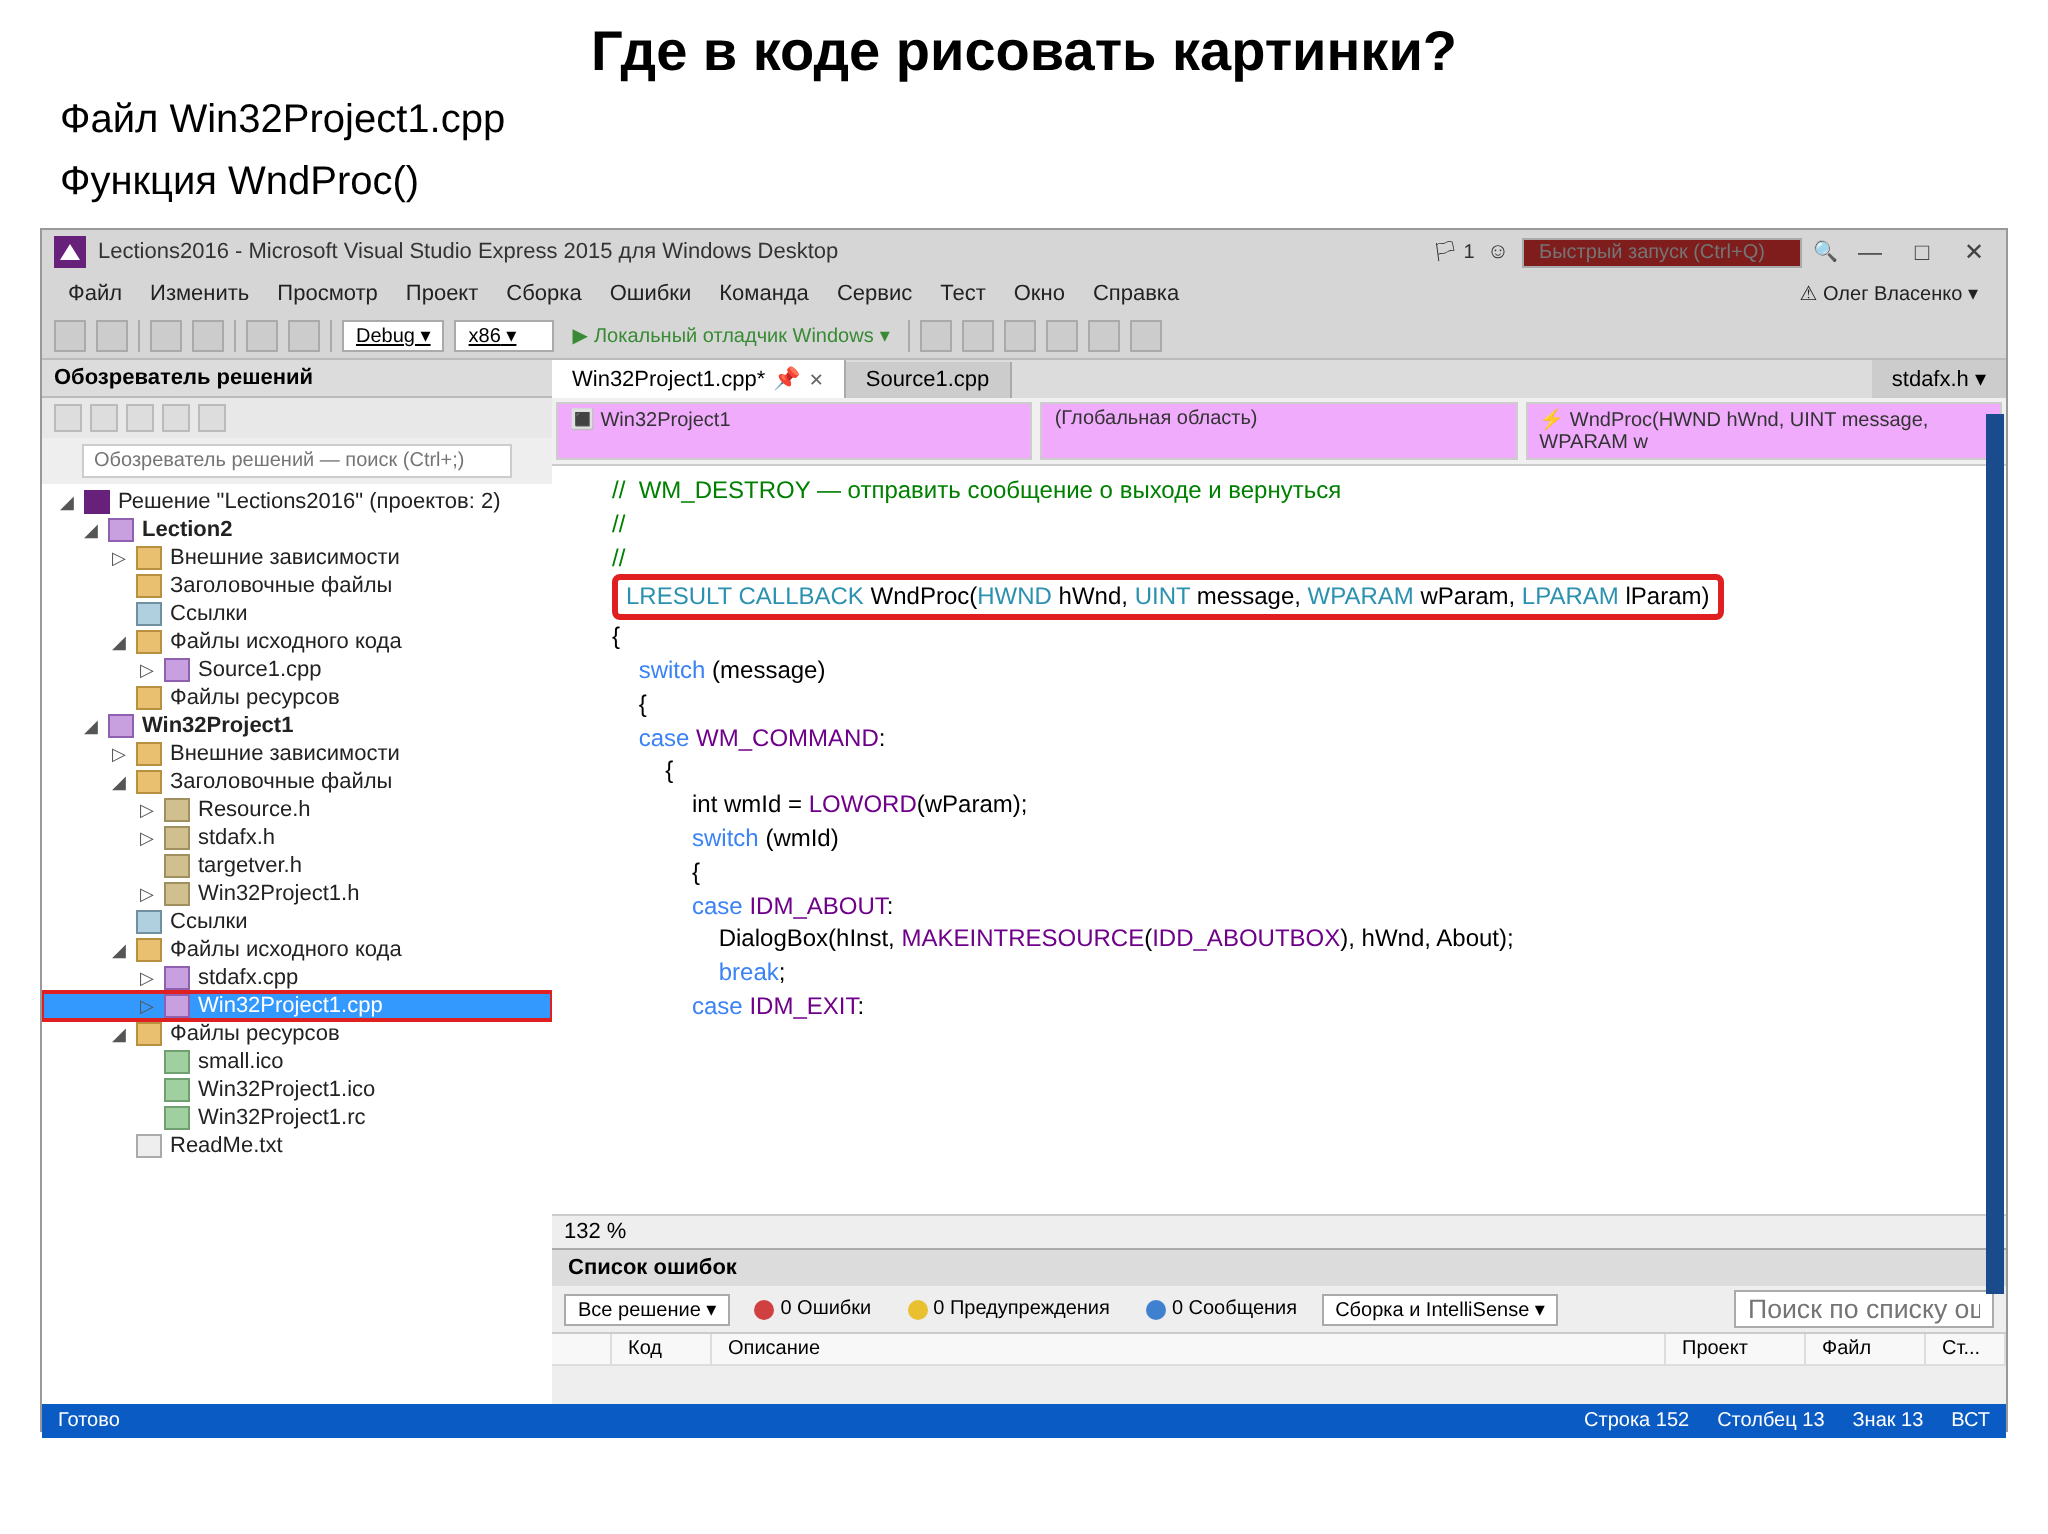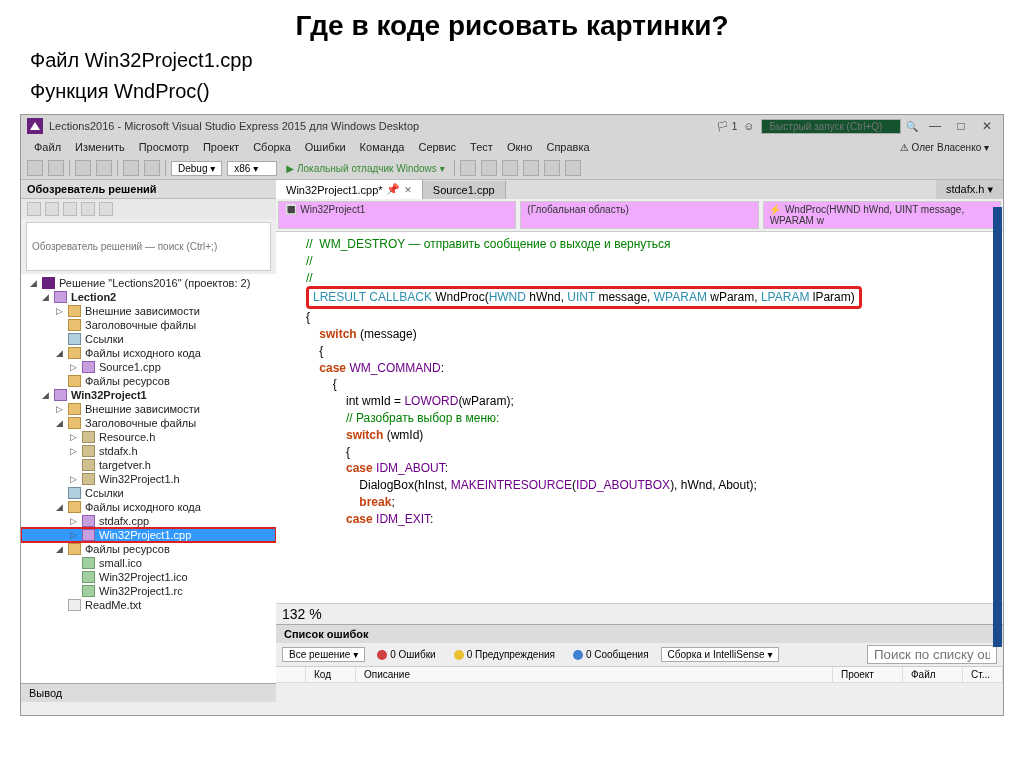--- a/index.html
+++ b/index.html
@@ -6,37 +6,37 @@
 body { background: #fff; width: 1024px; height: 767px; overflow: hidden; }
 .slide-title { font-size: 28px; font-weight: bold; text-align: center; padding: 10px 0 5px; }
 .slide-sub { font-size: 20px; padding: 0 30px 5px; line-height: 1.3; }
 .vs-window { border: 1px solid #999; margin: 5px 20px 0; background: #eee; height: 602px; position: relative; }
 .vs-titlebar { background: #d6d6d6; display: flex; align-items: center; padding: 3px 6px; font-size: 11px; color: #333; }
 .vs-logo { width: 16px; height: 16px; background: #68217a; margin-right: 6px; display: inline-flex; align-items: center; justify-content: center; }
 .vs-logo::before { content: ""; border-left: 5px solid transparent; border-right: 5px solid transparent; border-bottom: 8px solid #fff; }
 .tb-right { margin-left: auto; display: flex; align-items: center; gap: 6px; }
 .flag { font-size: 10px; }
 .smiley { font-size: 11px; }
-.quick-launch { background: #14532d; border: 1px solid #aaa; padding: 1px 8px; font-size: 10px; color: #999; width: 140px; }
+.quick-launch { background: #7f1d1d; border: 1px solid #aaa; padding: 1px 8px; font-size: 10px; color: #999; width: 140px; }
 .winbtn { width: 20px; text-align: center; font-size: 12px; color: #444; cursor: default; }
 .vs-menubar { background: #d6d6d6; display: flex; padding: 2px 6px; font-size: 11px; color: #222; align-items: center; }
 .menu-item { padding: 2px 7px; }
 .user-badge { margin-left: auto; padding: 2px 8px; font-size: 10px; }
 .vs-toolbar { background: #d6d6d6; display: flex; align-items: center; padding: 3px 6px; gap: 5px; border-bottom: 1px solid #bbb; }
 .tb-btn { width: 16px; height: 16px; background: #ccc; border: 1px solid #aaa; }
 .tb-sep { width: 1px; height: 16px; background: #aaa; }
-.tb-combo { background: #fff; border: 1px solid #aaa; padding: 1px 6px; font-size: 10px; min-width: 50px; }
+.tb-combo { background: #fff; border: 1px solid #aaa; padding: 1px 6px; font-size: 10px; min-width: 50px; text-decoration: underline; }
 .tb-play { color: #388a34; font-size: 10px; padding: 1px 4px; display: flex; align-items: center; gap: 3px; }
 .tb-play::before { content: "▶"; color: #388a34; }
 .vs-body { display: flex; height: 522px; }
 .panels-left { width: 255px; display: flex; flex-direction: column; }
 .panel-header { background: #dcdcdc; padding: 3px 6px; font-size: 11px; font-weight: bold; border-bottom: 1px solid #bbb; }
 .panel-toolbar { background: #e8e8e8; padding: 3px 6px; display: flex; gap: 4px; }
 .mini-btn { width: 14px; height: 14px; background: #ddd; border: 1px solid #bbb; }
-.panel-search { margin: 3px 5px; background: #fff; border: 1px solid #ccc; padding: 18px 5px; font-size: 10px; color: #888; }
+.panel-search { margin: 3px 20px; background: #fff; border: 1px solid #ccc; padding: 2px 5px; font-size: 10px; color: #888; }
 .tree { background: #fff; flex: 1; overflow: auto; font-size: 11px; color: #222; padding: 2px 0; }
 .tree-node { padding: 1px 4px 1px 8px; white-space: nowrap; display: flex; align-items: center; gap: 4px; }
 .tree-node.d1 { padding-left: 20px; }
 .tree-node.d2 { padding-left: 34px; }
 .tree-node.d3 { padding-left: 48px; }
 .tree-node.sel { background: #3399ff; color: #fff; }
 .tree-node.highlight { outline: 2px solid #e02020; outline-offset: -1px; }
 .expander { width: 9px; font-size: 9px; color: #555; display: inline-block; text-align: center; }
 .ico { width: 13px; height: 12px; display: inline-block; }
 .ico.folder { background: #e8c070; border: 1px solid #b89040; }
@@ -52,25 +52,25 @@
 .editor-tabs { background: #dcdcdc; display: flex; align-items: flex-end; }
 .ed-tab { padding: 3px 10px; font-size: 11px; background: #ccc; border-right: 1px solid #aaa; display: flex; align-items: center; gap: 4px; }
 .ed-tab.active { background: #fff; }
 .ed-tab .x { font-size: 9px; color: #666; }
 .ed-tabs-right { margin-left: auto; padding: 3px 10px; font-size: 11px; background: #ccc; }
 .ed-subtool { background: #f0f0f0; display: flex; border-bottom: 1px solid #ccc; }
 .ed-combo { flex: 1; background: #f0abfc; border: 1px solid #ccc; padding: 2px 6px; font-size: 10px; color: #333; margin: 2px; }
 .code { font-family: Consolas, monospace; font-size: 12px; padding: 4px 0 4px 30px; background: #fff; flex: 1; overflow: auto; line-height: 1.4; position: relative; }
 .code-line { white-space: pre; }
 .c-com { color: #008000; }
-.c-kw { color: #c2410c; font-weight: bold; }
+.c-kw { color: #3b82f6; }
 .c-type { color: #2b91af; }
 .c-mac { color: #6f008a; }
 .hl-box { border: 3px solid #e02020; border-radius: 4px; padding: 0 4px; display: inline-block; }
-.zoom { font-size: 14px; padding: 2px 6px; background: #eee; border-top: 1px solid #ccc; }
+.zoom { font-size: 11px; padding: 2px 6px; background: #eee; border-top: 1px solid #ccc; }
 .errors-panel { height: 78px; border-top: 1px solid #aaa; background: #eee; }
 .err-header { background: #dcdcdc; padding: 3px 8px; font-size: 11px; font-weight: bold; }
 .err-toolbar { background: #eee; padding: 2px 6px; display: flex; align-items: center; gap: 6px; font-size: 10px; border-bottom: 1px solid #ccc; }
 .err-combo { background: #fff; border: 1px solid #aaa; padding: 1px 6px; }
 .err-pill { padding: 1px 6px; display: flex; align-items: center; gap: 3px; }
 .err-pill .dot { width: 10px; height: 10px; border-radius: 5px; display: inline-block; }
 .dot.red { background: #d04040; }
 .dot.yellow { background: #e8c030; }
 .dot.blue { background: #4080d0; }
 .err-search { margin-left: auto; background: #fff; border: 1px solid #aaa; padding: 1px 6px; width: 130px; color: #888; }
@@ -265,21 +265,20 @@
             <span class="expander"></span>
             <span class="ico img"></span>
             <span>Win32Project1.rc</span>
           </div>
         <div class="tree-node d2">
             <span class="expander"></span>
             <span class="ico txt"></span>
             <span>ReadMe.txt</span>
           </div>
       </div>
-      <div class="output-tab">Вывод</div>
     </div>
 
     <div class="editor-area">
       <div class="editor-tabs">
         <div class="ed-tab active"><span>Win32Project1.cpp*</span> 📌 <span class="x">✕</span></div>
         <div class="ed-tab">
             <span>Source1.cpp</span>
           </div>
         <div class="ed-tabs-right"><span>stdafx.h</span> ▾</div>
       </div>
@@ -292,21 +291,20 @@
 <div class="code-line c-com">//  WM_DESTROY — отправить сообщение о выходе и вернуться</div>
 <div class="code-line c-com">//</div>
 <div class="code-line c-com">//</div>
 <div class="code-line"><span class="hl-box"><span class="c-type">LRESULT CALLBACK </span><span>WndProc(</span><span class="c-type">HWND</span><span> hWnd, </span><span class="c-type">UINT</span><span> message, </span><span class="c-type">WPARAM</span><span> wParam, </span><span class="c-type">LPARAM</span><span> lParam)</span></span></div>
 <div class="code-line">{</div>
 <div class="code-line"><span class="c-kw">    switch</span> (message)</div>
 <div class="code-line">    {</div>
 <div class="code-line"><span class="c-kw">    case </span><span class="c-mac">WM_COMMAND</span><span>:</span></div>
 <div class="code-line">        {</div>
 <div class="code-line"><span>            int wmId = </span><span class="c-mac">LOWORD</span><span>(wParam);</span></div>
-<div class="code-line c-com">            // Разобрать выбор в меню:</div>
 <div class="code-line"><span class="c-kw">            switch</span> (wmId)</div>
 <div class="code-line">            {</div>
 <div class="code-line"><span class="c-kw">            case </span><span class="c-mac">IDM_ABOUT</span><span>:</span></div>
 <div class="code-line"><span>                DialogBox(hInst, </span><span class="c-mac">MAKEINTRESOURCE</span><span>(</span><span class="c-mac">IDD_ABOUTBOX</span><span>), hWnd, About);</span></div>
 <div class="code-line"><span class="c-kw">                break</span>;</div>
 <div class="code-line"><span class="c-kw">            case </span><span class="c-mac">IDM_EXIT</span><span>:</span></div>
       </div>
       <div class="zoom">132 %</div>
 
       <div class="errors-panel">
@@ -333,14 +331,23 @@
           <div class="err-col" style="width:50px">Код</div>
           <div class="err-col" style="flex:1">Описание</div>
           <div class="err-col" style="width:70px">Проект</div>
           <div class="err-col" style="width:60px">Файл</div>
           <div class="err-col" style="width:40px">Ст...</div>
         </div>
       </div>
     </div>
   </div>
 
+  <div class="vs-status">
+    <span>Готово</span>
+    <div class="st-right">
+      <span>Строка 152</span>
+      <span>Столбец 13</span>
+      <span>Знак 13</span>
+      <span>ВСТ</span>
+    </div>
+  </div>
   <div class="side-rail"></div>
 </div>
 
 </body></html>

